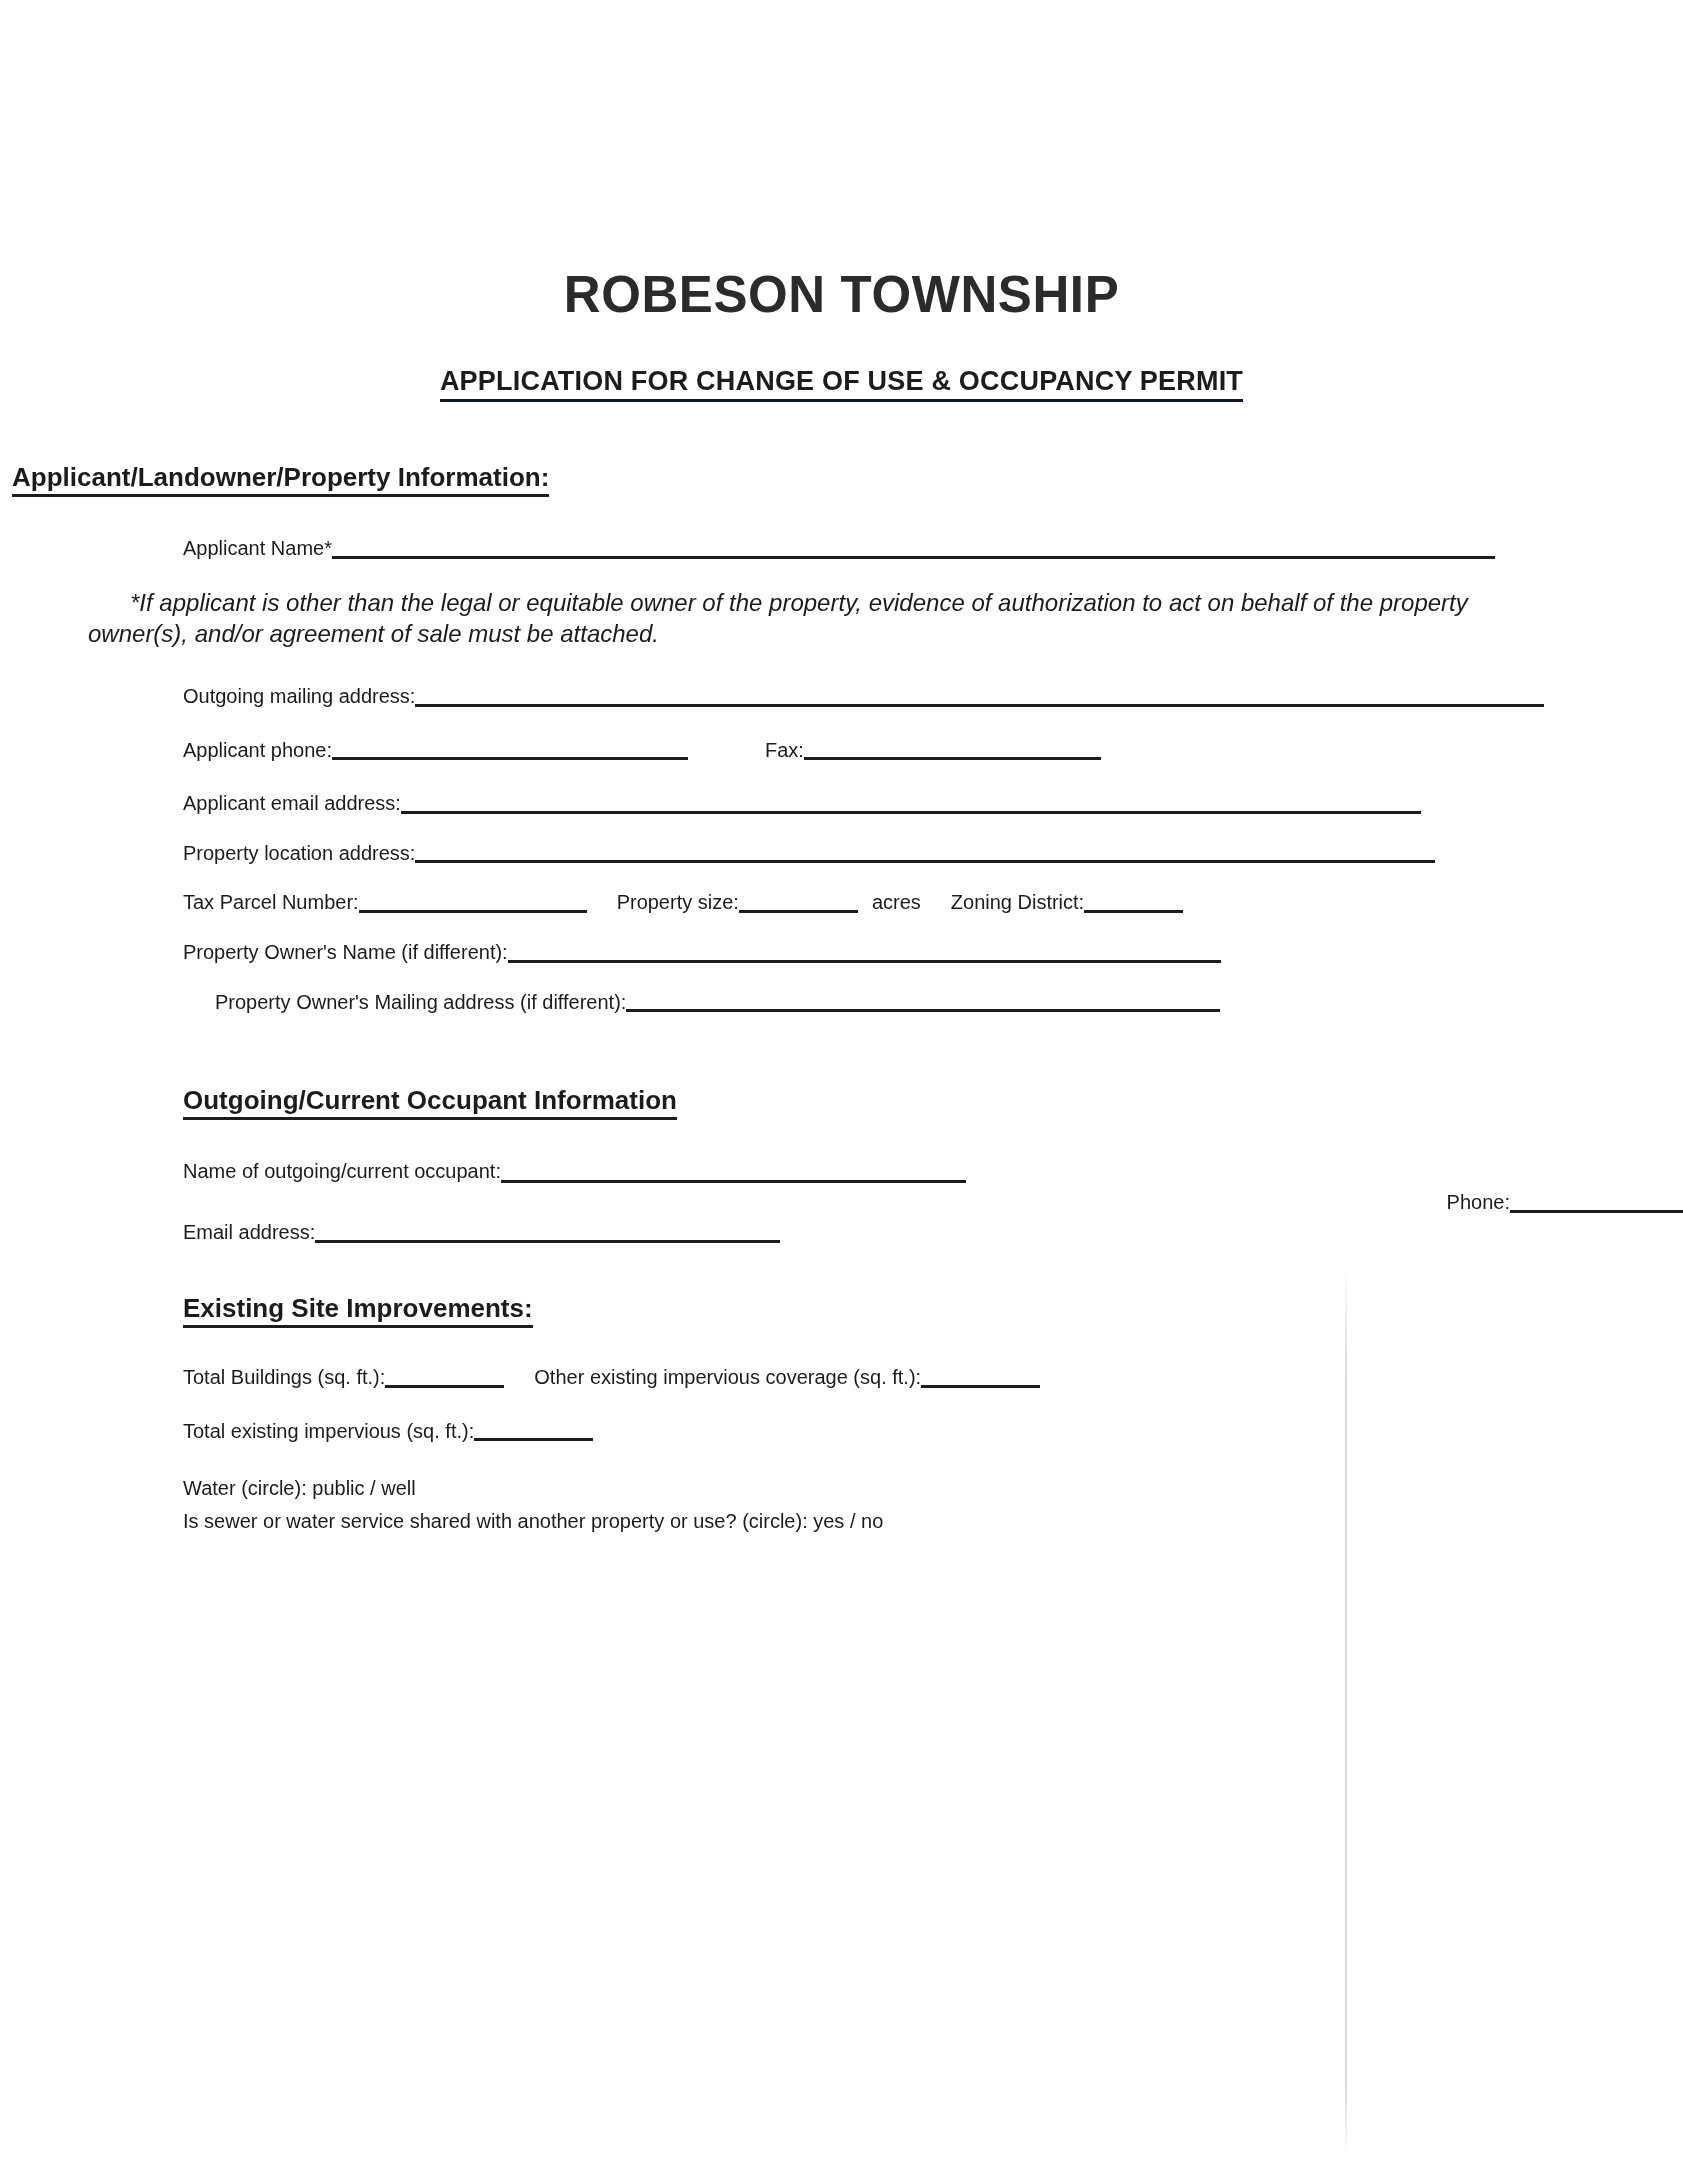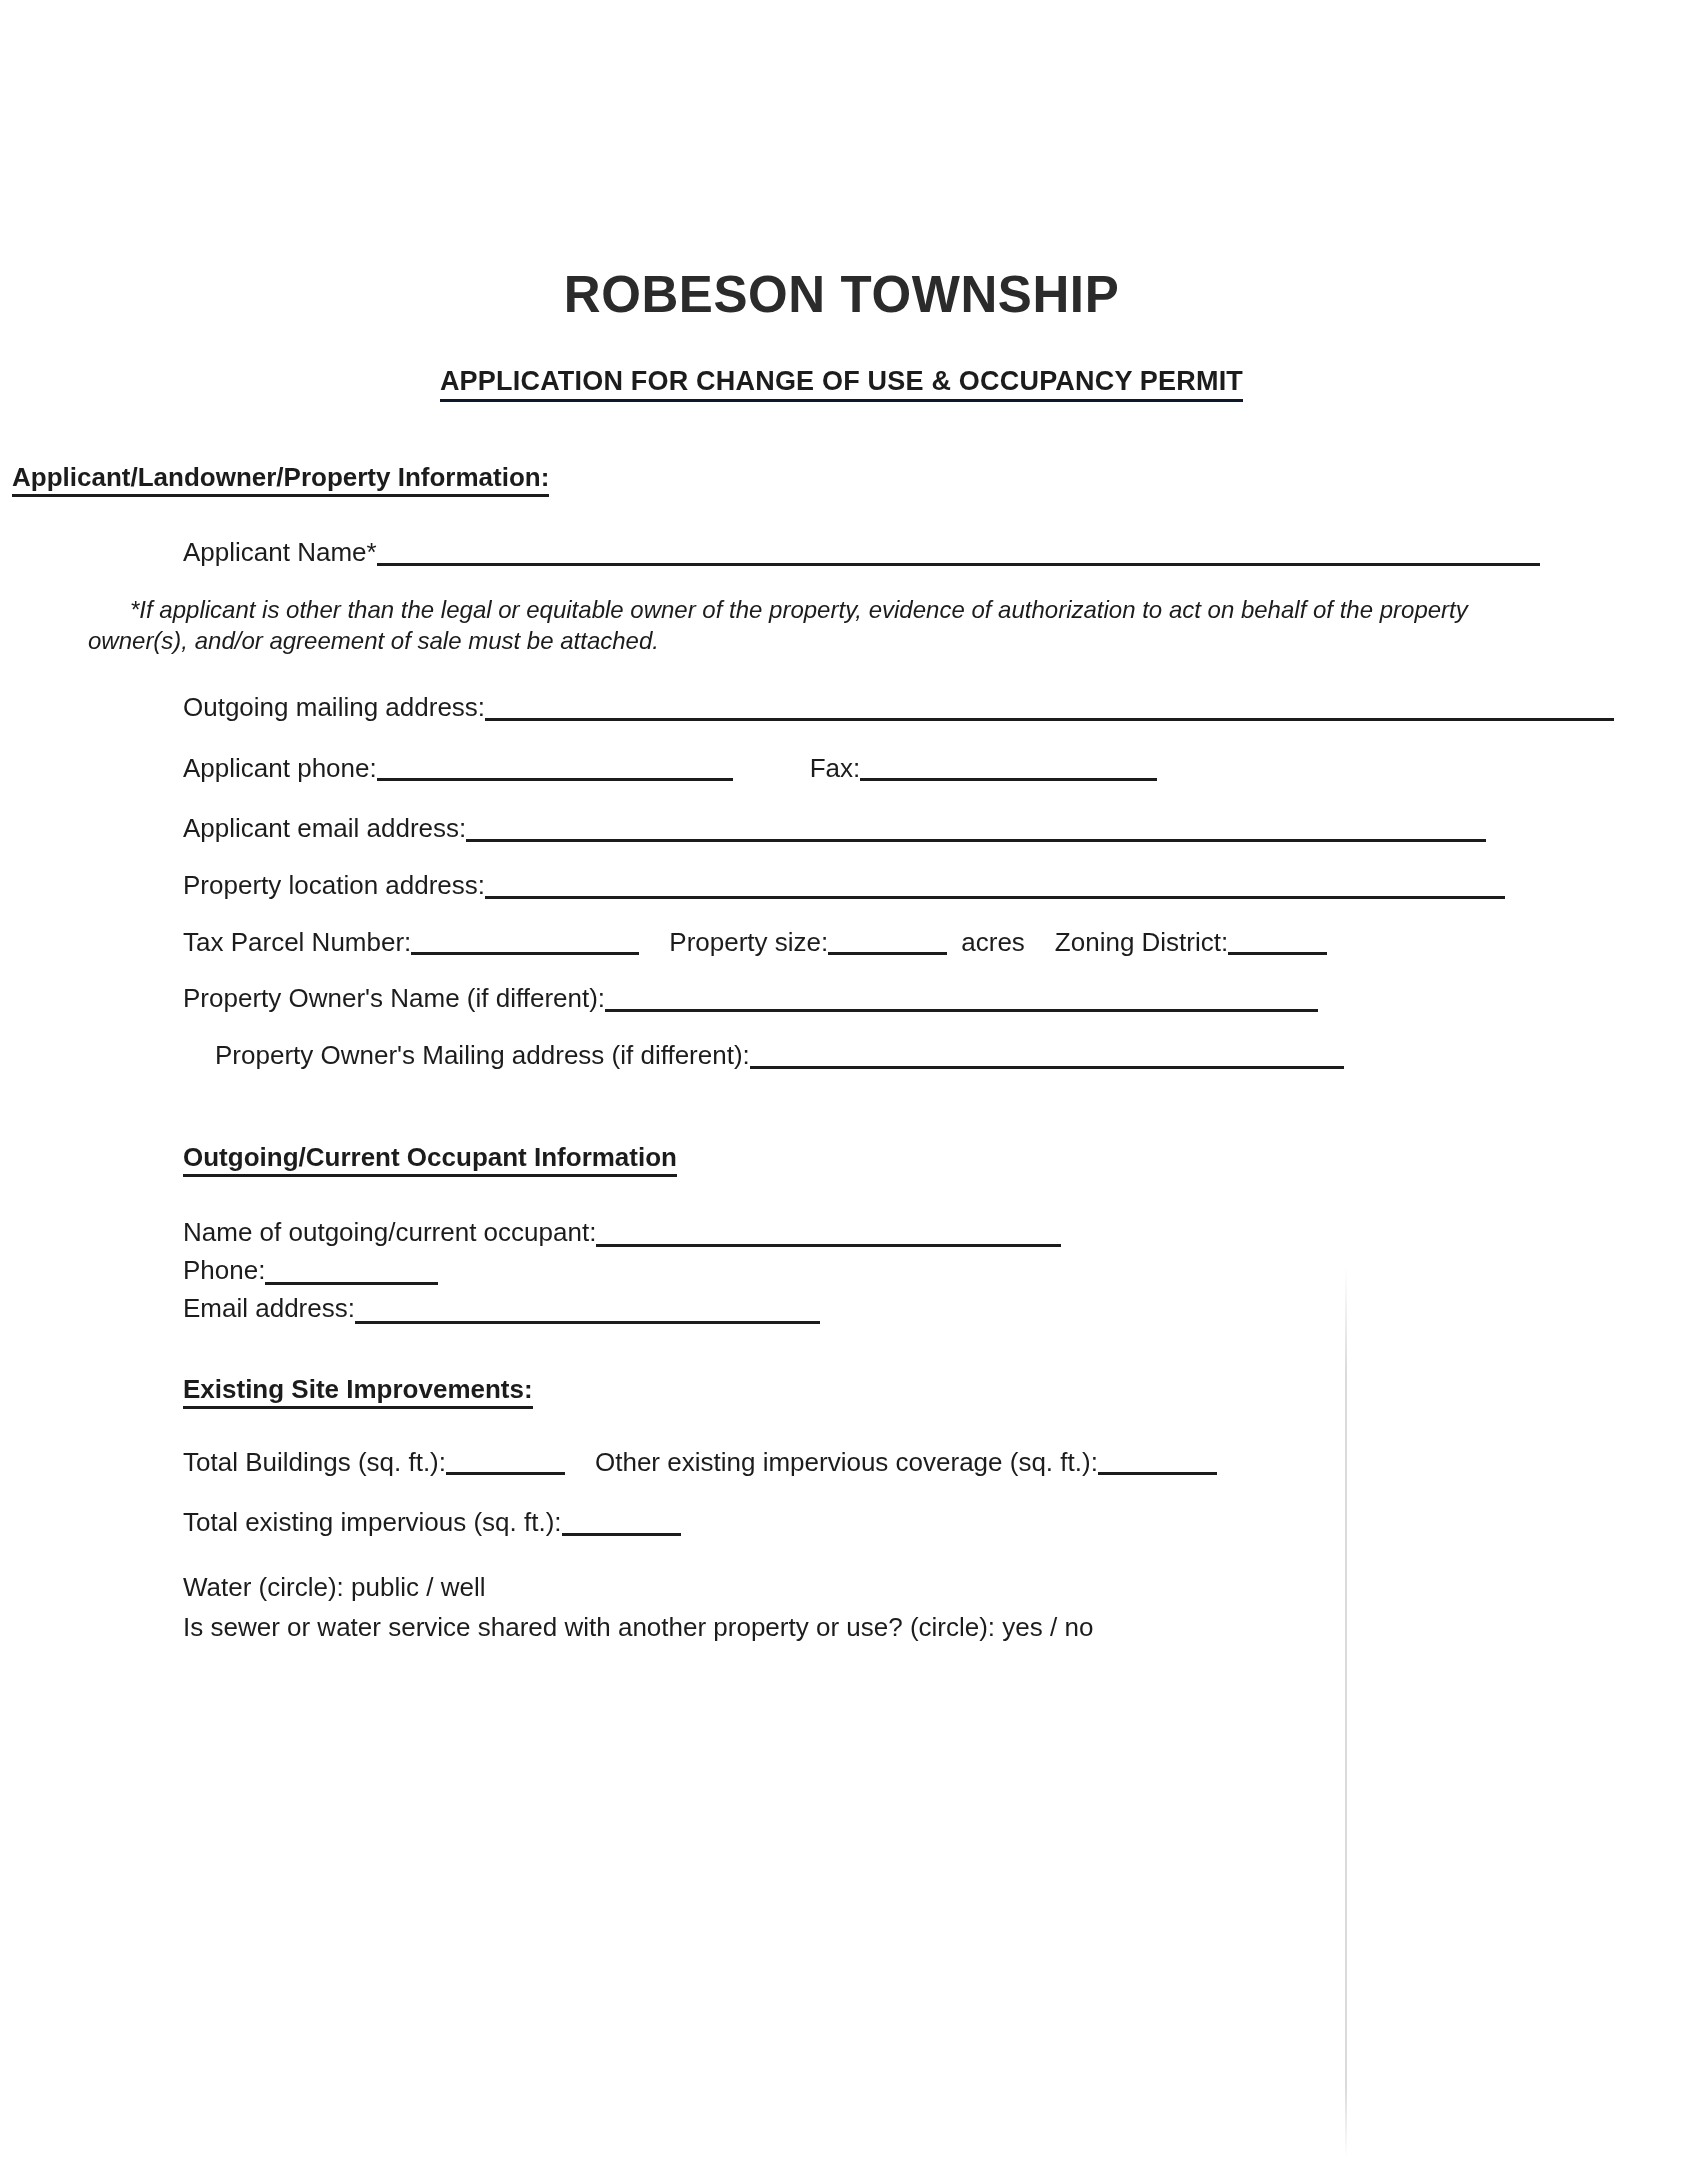--- a/index.html
+++ b/index.html
@@ -74,21 +74,21 @@
     margin: 0;
     padding-left: 183px;
   }
   .section-head span {
     border-bottom: 3px solid #1c1c1c;
     padding-bottom: 2px;
   }
 
   
   .row {
-    font-size: 26px;
+    font-size: 20px;
     padding-left: 183px;
     line-height: 1.18;
     white-space: nowrap;
   }
   .row.tight { line-height: 1.32; }
 
   .note {
     font-size: 24px;
     font-style: italic;
     padding-left: 88px;
@@ -179,21 +179,21 @@
     </div>
 
     <div class="section-head" style="padding-top:71px;">
       <span>Outgoing/Current Occupant Information</span>
     </div>
 
     <div class="row tight" style="padding-top:42px;">
       <span>Name of outgoing/current occupant:</span><span class="fill w-sm"></span>
     </div>
 
-    <div class="row tight" style="padding-top:4px;">
+    <div class="row tight" style="padding-top:4px;text-align:right;">
       <span>Phone:</span><span class="fill w-tiny"></span>
     </div>
 
     <div class="row tight" style="padding-top:4px;">
       <span>Email address:</span><span class="fill w-sm"></span>
     </div>
 
     <div class="section-head" style="padding-top:48px;">
       <span>Existing Site Improvements:</span>
     </div>

